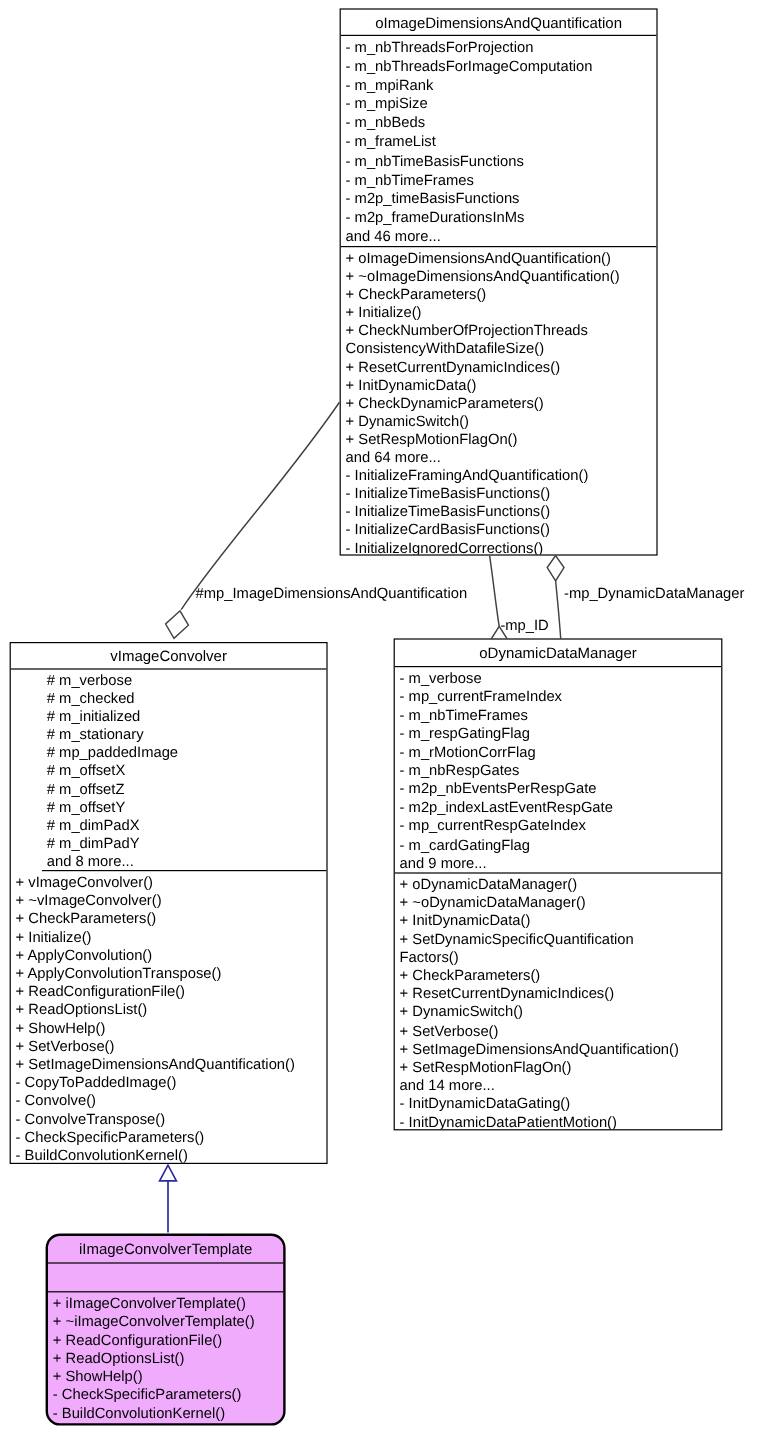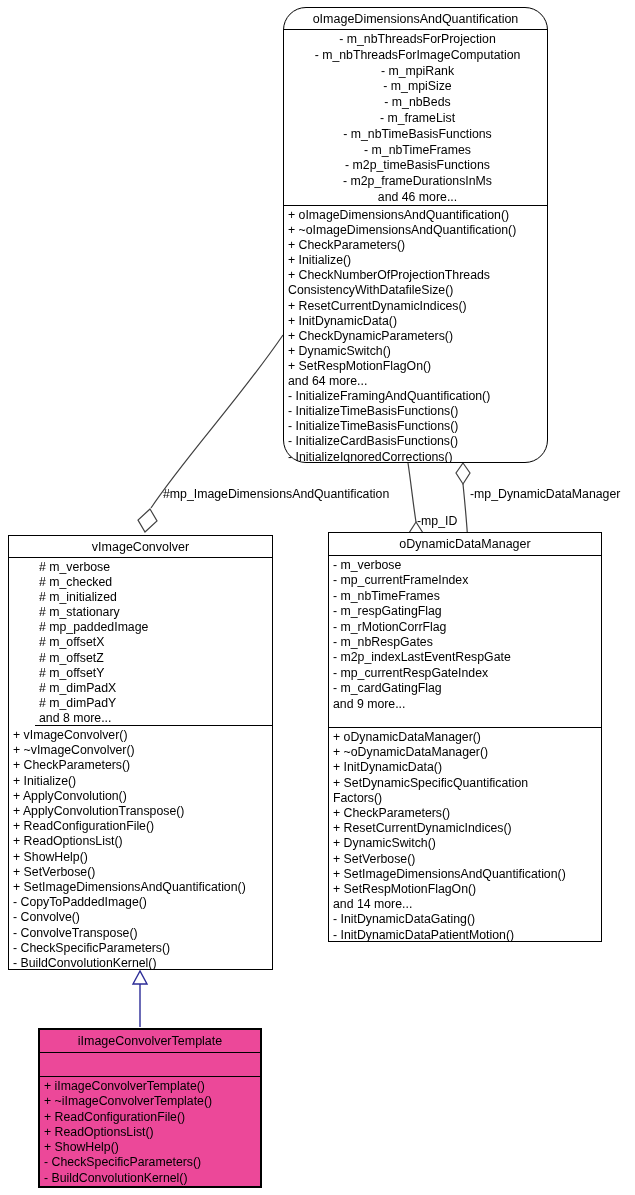--- a/index.html
+++ b/index.html
@@ -38,36 +38,36 @@
     flex:1 1 auto;
     overflow:hidden;
     padding:2px 0 0 4px;
     box-sizing:border-box;
   }
   .member-line{
     font-size:12.3px;
     white-space:nowrap;
   }
   
-  #c1{left:283px;top:7px;width:265px;height:456px;border-radius:23px;}
+  #c1{left:283px;top:7px;width:265px;height:456px;}
   #c1 .uml-title{height:21px;}
-  #c1 .uml-attrs{height:176px;line-height:15.8px;text-align:center;}
+  #c1 .uml-attrs{height:176px;line-height:15.8px;}
   #c1 .uml-methods{line-height:15.1px;}
   
   #c2{left:8px;top:535px;width:265px;height:435px;}
   #c2 .uml-title{height:21px;}
   #c2 .uml-attrs{height:168px;line-height:15.1px;margin-left:26px;}
   #c2 .uml-methods{line-height:15.2px;}
   
   #c3{left:328px;top:532px;width:274px;height:410px;}
   #c3 .uml-title{height:22px;}
   #c3 .uml-attrs{height:172px;line-height:15.4px;}
   #c3 .uml-methods{line-height:15.2px;}
   
-  #c4{left:38px;top:1028px;width:224px;height:160px;background:#ec4899;border-width:2px;}
+  #c4{left:38px;top:1028px;width:200px;height:160px;background:#f0abfc;border-width:2px;border-radius:12px;}
   #c4 .uml-title{height:22px;}
   #c4 .uml-attrs{height:24px;}
   #c4 .uml-methods{line-height:15.3px;}
   .edge-label{
     position:absolute;
     font-size:12.3px;
     white-space:nowrap;
     background:transparent;
   }
   #lbl-e1{left:163px;top:487px;}
@@ -167,20 +167,21 @@
 
   <div id="c3" class="uml-class">
     <div class="uml-title">oDynamicDataManager</div>
     <div class="uml-attrs">
         <div class="member-line">- m_verbose</div>
         <div class="member-line">- mp_currentFrameIndex</div>
         <div class="member-line">- m_nbTimeFrames</div>
         <div class="member-line">- m_respGatingFlag</div>
         <div class="member-line">- m_rMotionCorrFlag</div>
         <div class="member-line">- m_nbRespGates</div>
+        <div class="member-line">- m2p_nbEventsPerRespGate</div>
         <div class="member-line">- m2p_indexLastEventRespGate</div>
         <div class="member-line">- mp_currentRespGateIndex</div>
         <div class="member-line">- m_cardGatingFlag</div>
         <div class="member-line">and 9 more...</div>
       </div>
     <div class="uml-methods">
         <div class="member-line">+ oDynamicDataManager()</div>
         <div class="member-line">+ ~oDynamicDataManager()</div>
         <div class="member-line">+ InitDynamicData()</div>
         <div class="member-line">+ SetDynamicSpecificQuantification</div>

